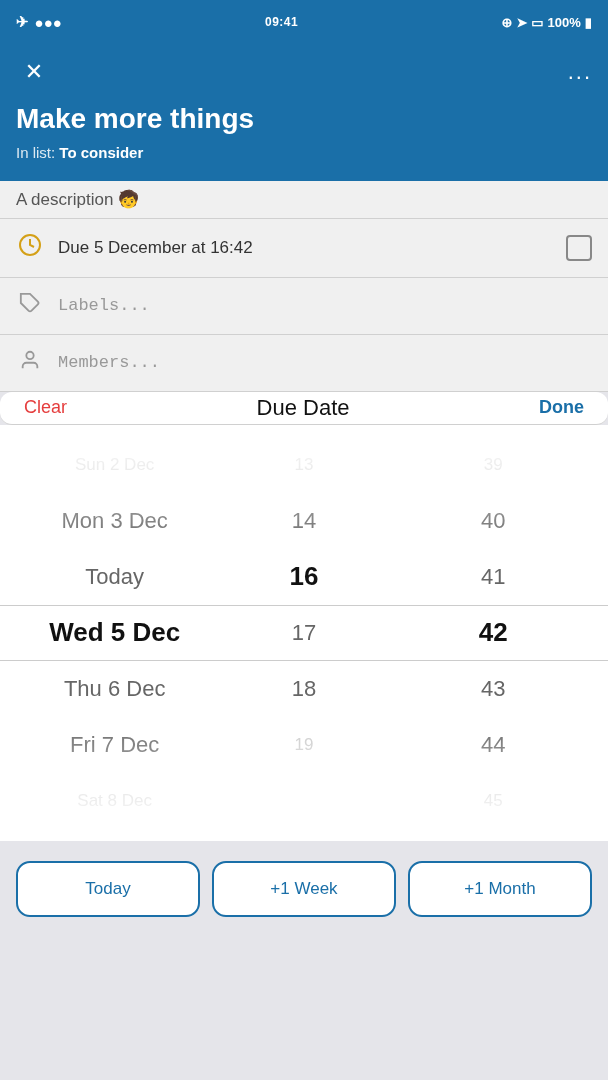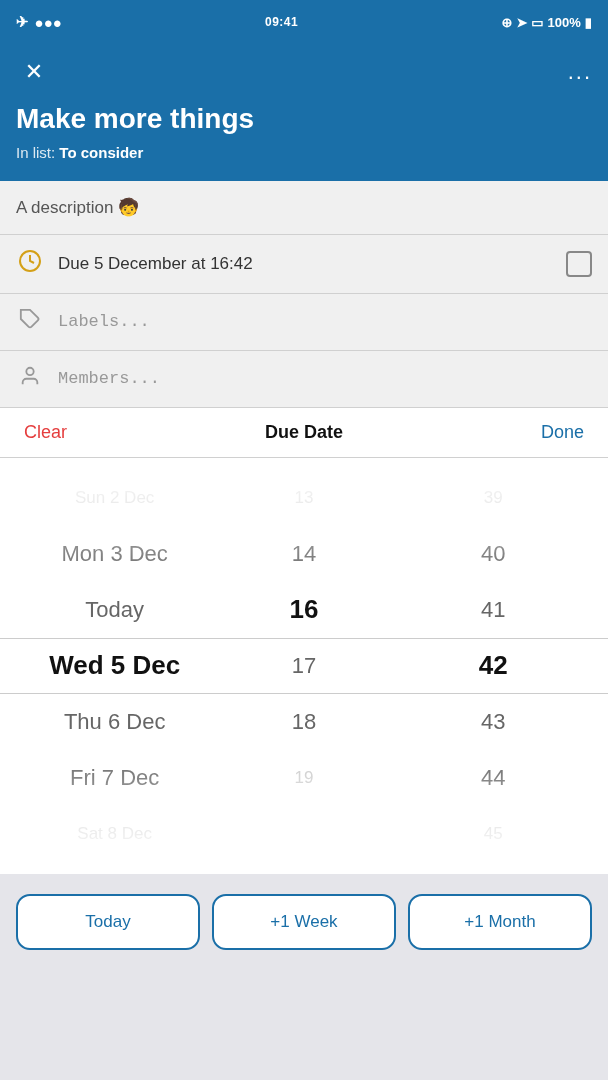--- a/index.html
+++ b/index.html
@@ -66,21 +66,21 @@
       font-size: 15px;
     }
     .task-list strong {
       color: white;
       font-weight: 700;
     }
 
     
     .description-section {
       background: #f0f0f0;
-      padding: 16px 16px;
+      padding: 8px 16px;
       border-bottom: 1px solid #d0d0d0;
       font-size: 17px;
       color: #555;
     }
 
     
     .detail-row {
       background: #f0f0f0;
       padding: 14px 16px;
       display: flex;
@@ -117,38 +117,39 @@
       border-radius: 4px;
       flex-shrink: 0;
     }
 
     
     .picker-header {
       background: white;
       display: flex;
       justify-content: space-between;
       align-items: center;
-      padding: 14px 24px;
+      padding: 3px 24px;
       border-bottom: 1px solid #d0d0d0;
+      border-radius: 12px;
     }
     .picker-clear {
       color: #e53e3e;
       font-size: 18px;
       font-weight: 500;
       cursor: pointer;
     }
     .picker-title {
-      font-size: 18px;
-      font-weight: 700;
+      font-size: 22px;
+      font-weight: 400;
       color: #111;
     }
     .picker-done {
       color: #1a6fa8;
       font-size: 18px;
-      font-weight: 400;
+      font-weight: 700;
       cursor: pointer;
     }
 
     
     .picker-wheel-area {
       background: white;
       padding: 12px 0;
       position: relative;
       overflow: hidden;
     }

